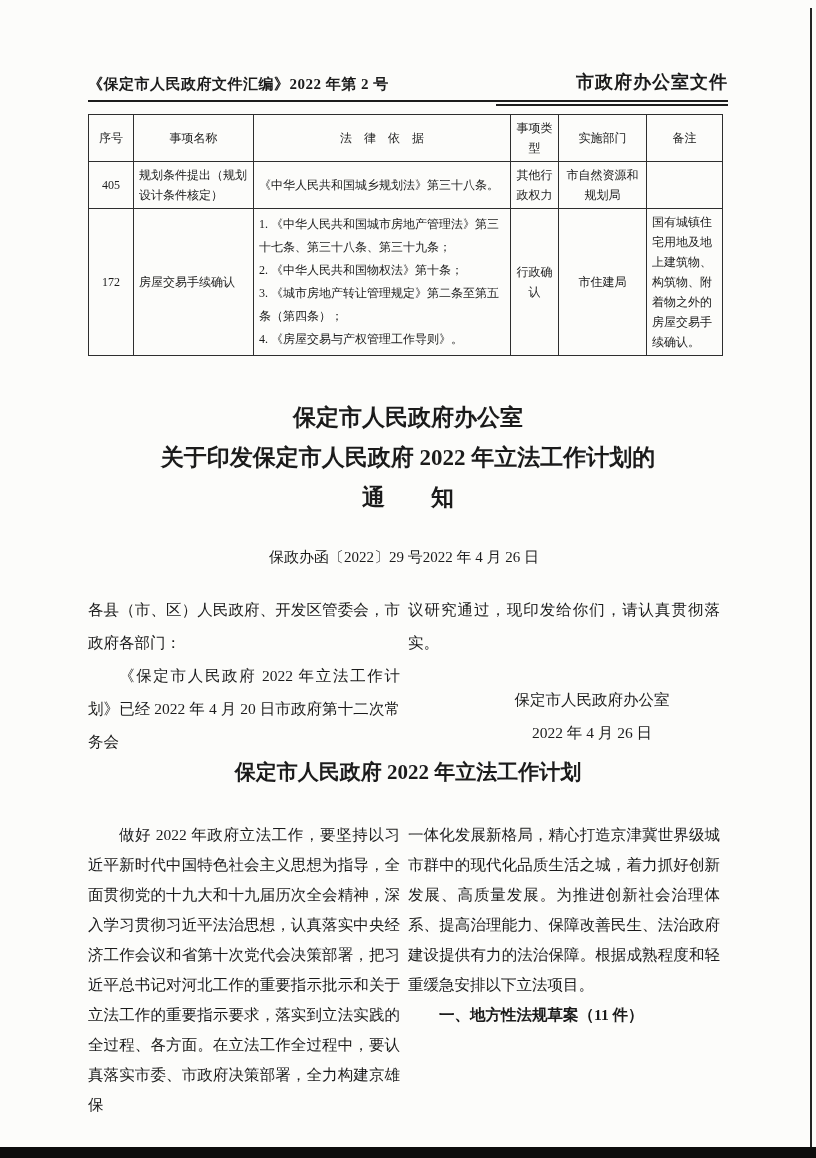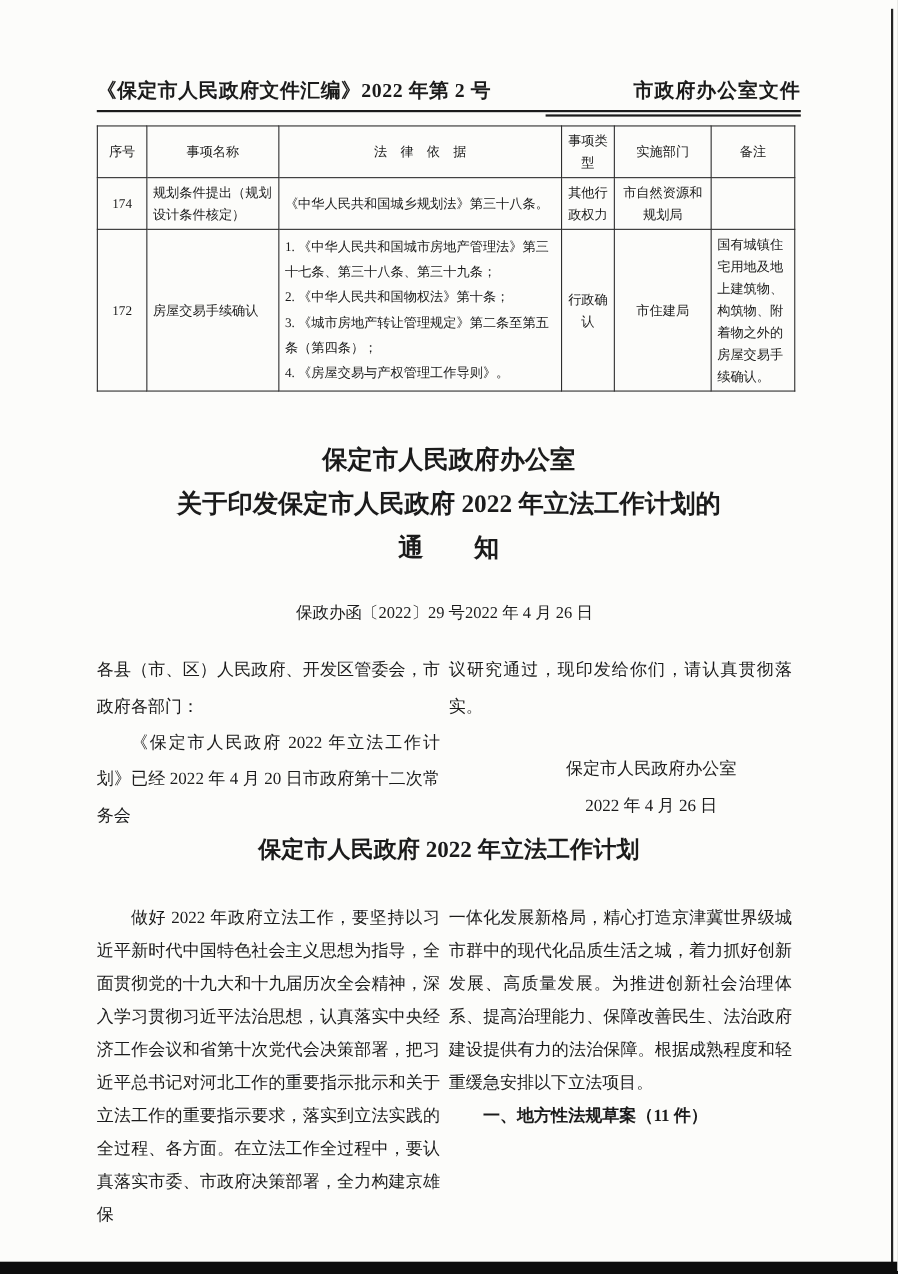--- a/index.html
+++ b/index.html
@@ -5,21 +5,21 @@
   html,body { margin:0; padding:0; background:#d9d9d6; }
   .page {
     position:relative; width:816px; height:1158px; margin:0 auto;
     background:#fcfcfa; color:#1b1b1b; overflow:hidden;
     font-family:"Liberation Serif","DejaVu Serif",serif;
   }
   .content { position:absolute; left:88px; top:70px; width:640px; }
 
   
   .page-header { display:flex; justify-content:space-between; align-items:flex-end; margin-bottom:6px; }
-  .ph-left  { font-size:18px; font-weight:bold; letter-spacing:0.5px; }
+  .ph-left  { font-size:15px; font-weight:bold; letter-spacing:0.5px; }
   .ph-right { font-size:18px; font-weight:bold; letter-spacing:1px; }
   .header-rule  { height:2px; background:#1c1c1c; }
   .header-rule2 { height:2px; background:#1c1c1c; width:232px; margin-left:auto; margin-top:2px; }
 
   
   .items-table { border-collapse:collapse; table-layout:fixed; width:634px; margin-top:8px; font-size:12px; }
   .items-table td { border:1.6px solid #2e2e2e; text-align:center; vertical-align:middle;
                     padding:3px 5px; line-height:20px; word-break:break-all; }
   .items-table tr.thead td { height:38px; }
   .items-table .tl { text-align:left; }
@@ -73,21 +73,21 @@
       <tbody>
         <tr class="thead">
           <td>序号</td>
           <td>事项名称</td>
           <td>法　律　依　据</td>
           <td>事项类型</td>
           <td>实施部门</td>
           <td>备注</td>
         </tr>
         <tr>
-          <td>174</td>
+          <td>405</td>
           <td class="tl">规划条件提出（规划设计条件核定）</td>
           <td class="tl">《中华人民共和国城乡规划法》第三十八条。</td>
           <td>其他行政权力</td>
           <td>市自然资源和规划局</td>
           <td></td>
         </tr>
         <tr>
           <td>172</td>
           <td class="tl">房屋交易手续确认</td>
           <td class="tl">

